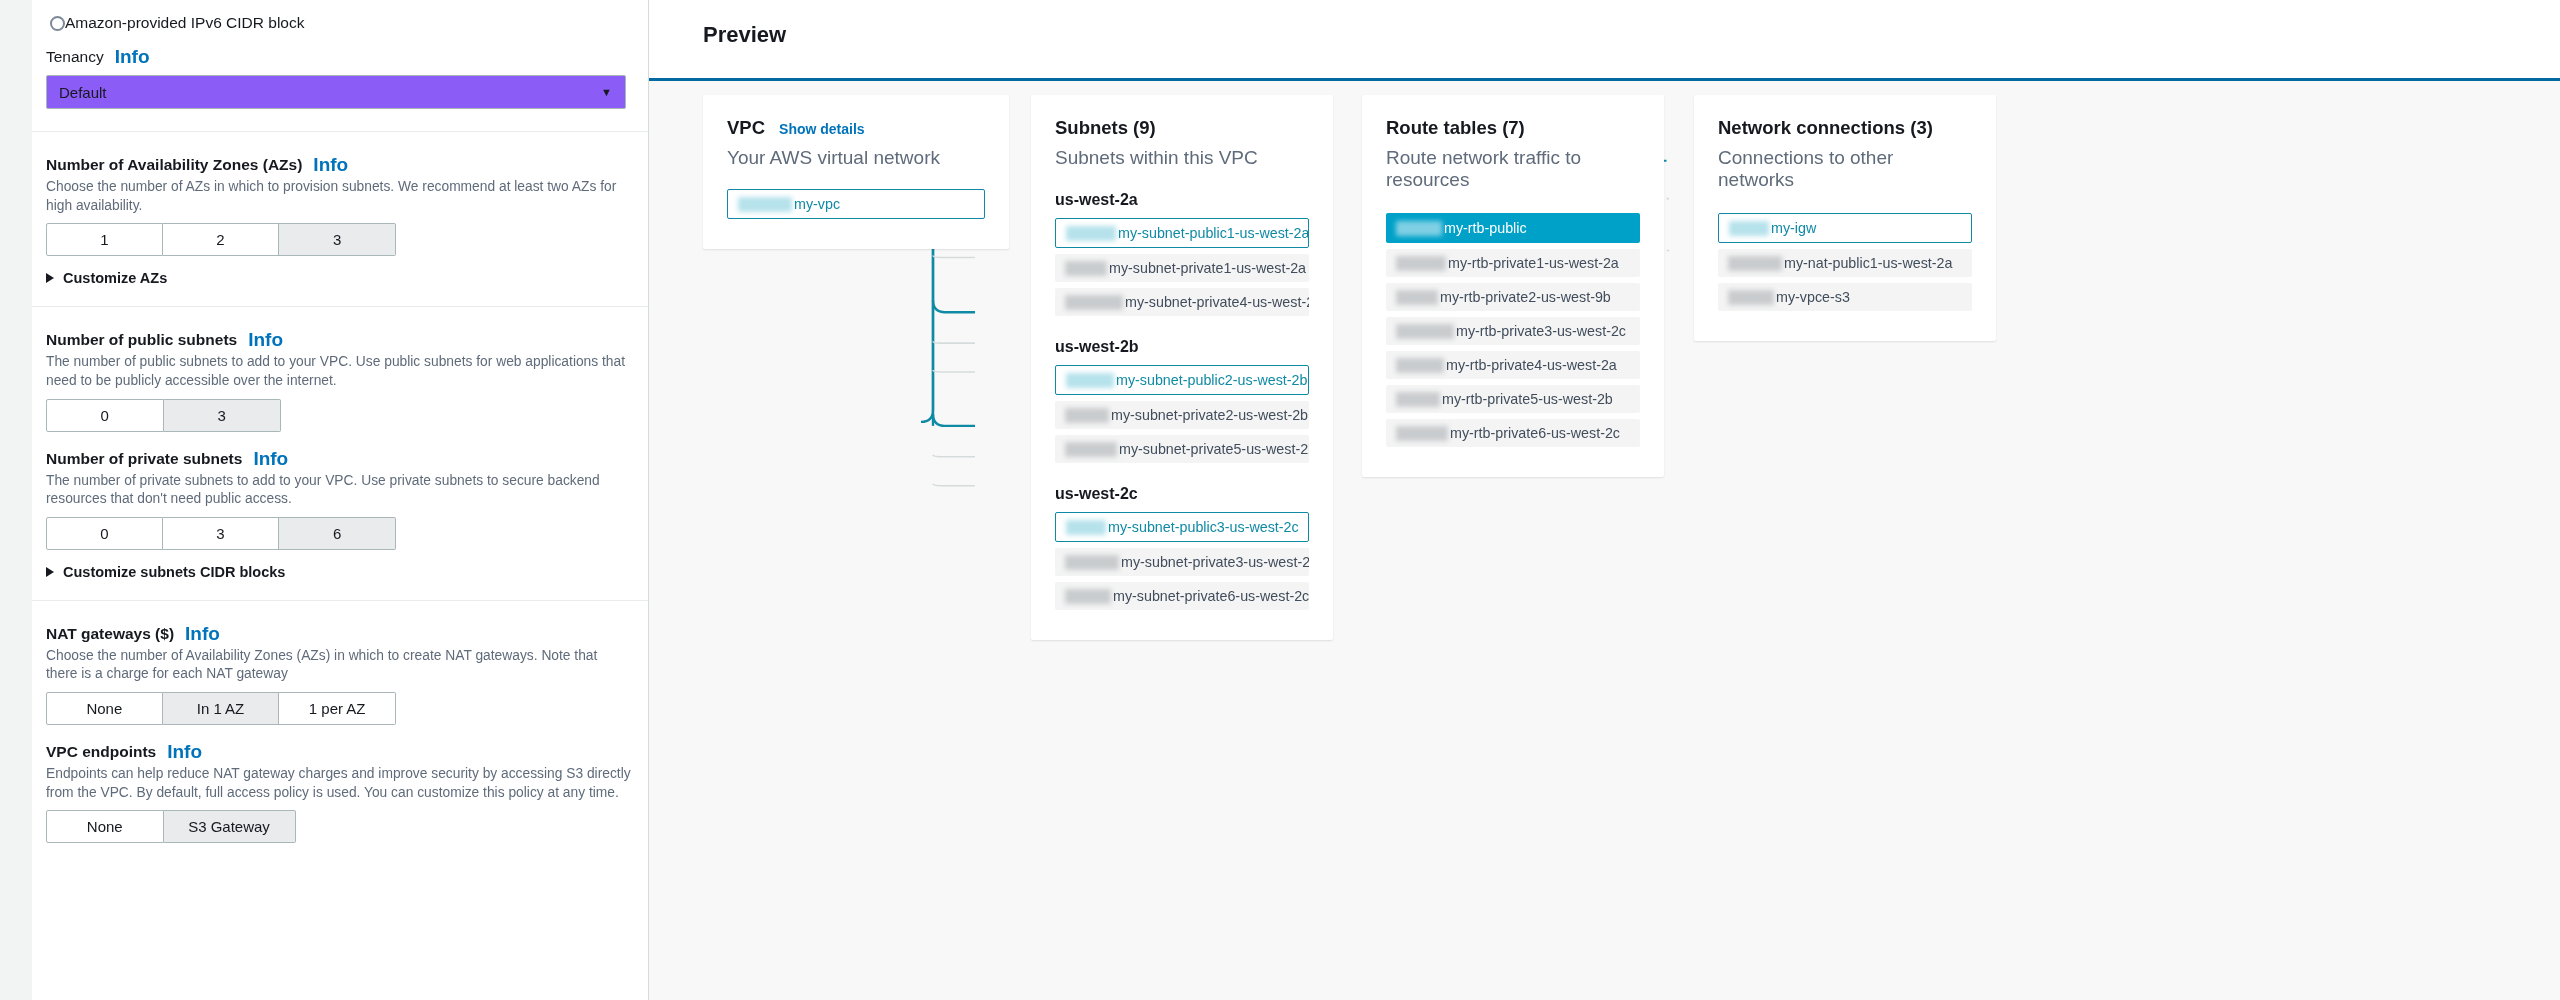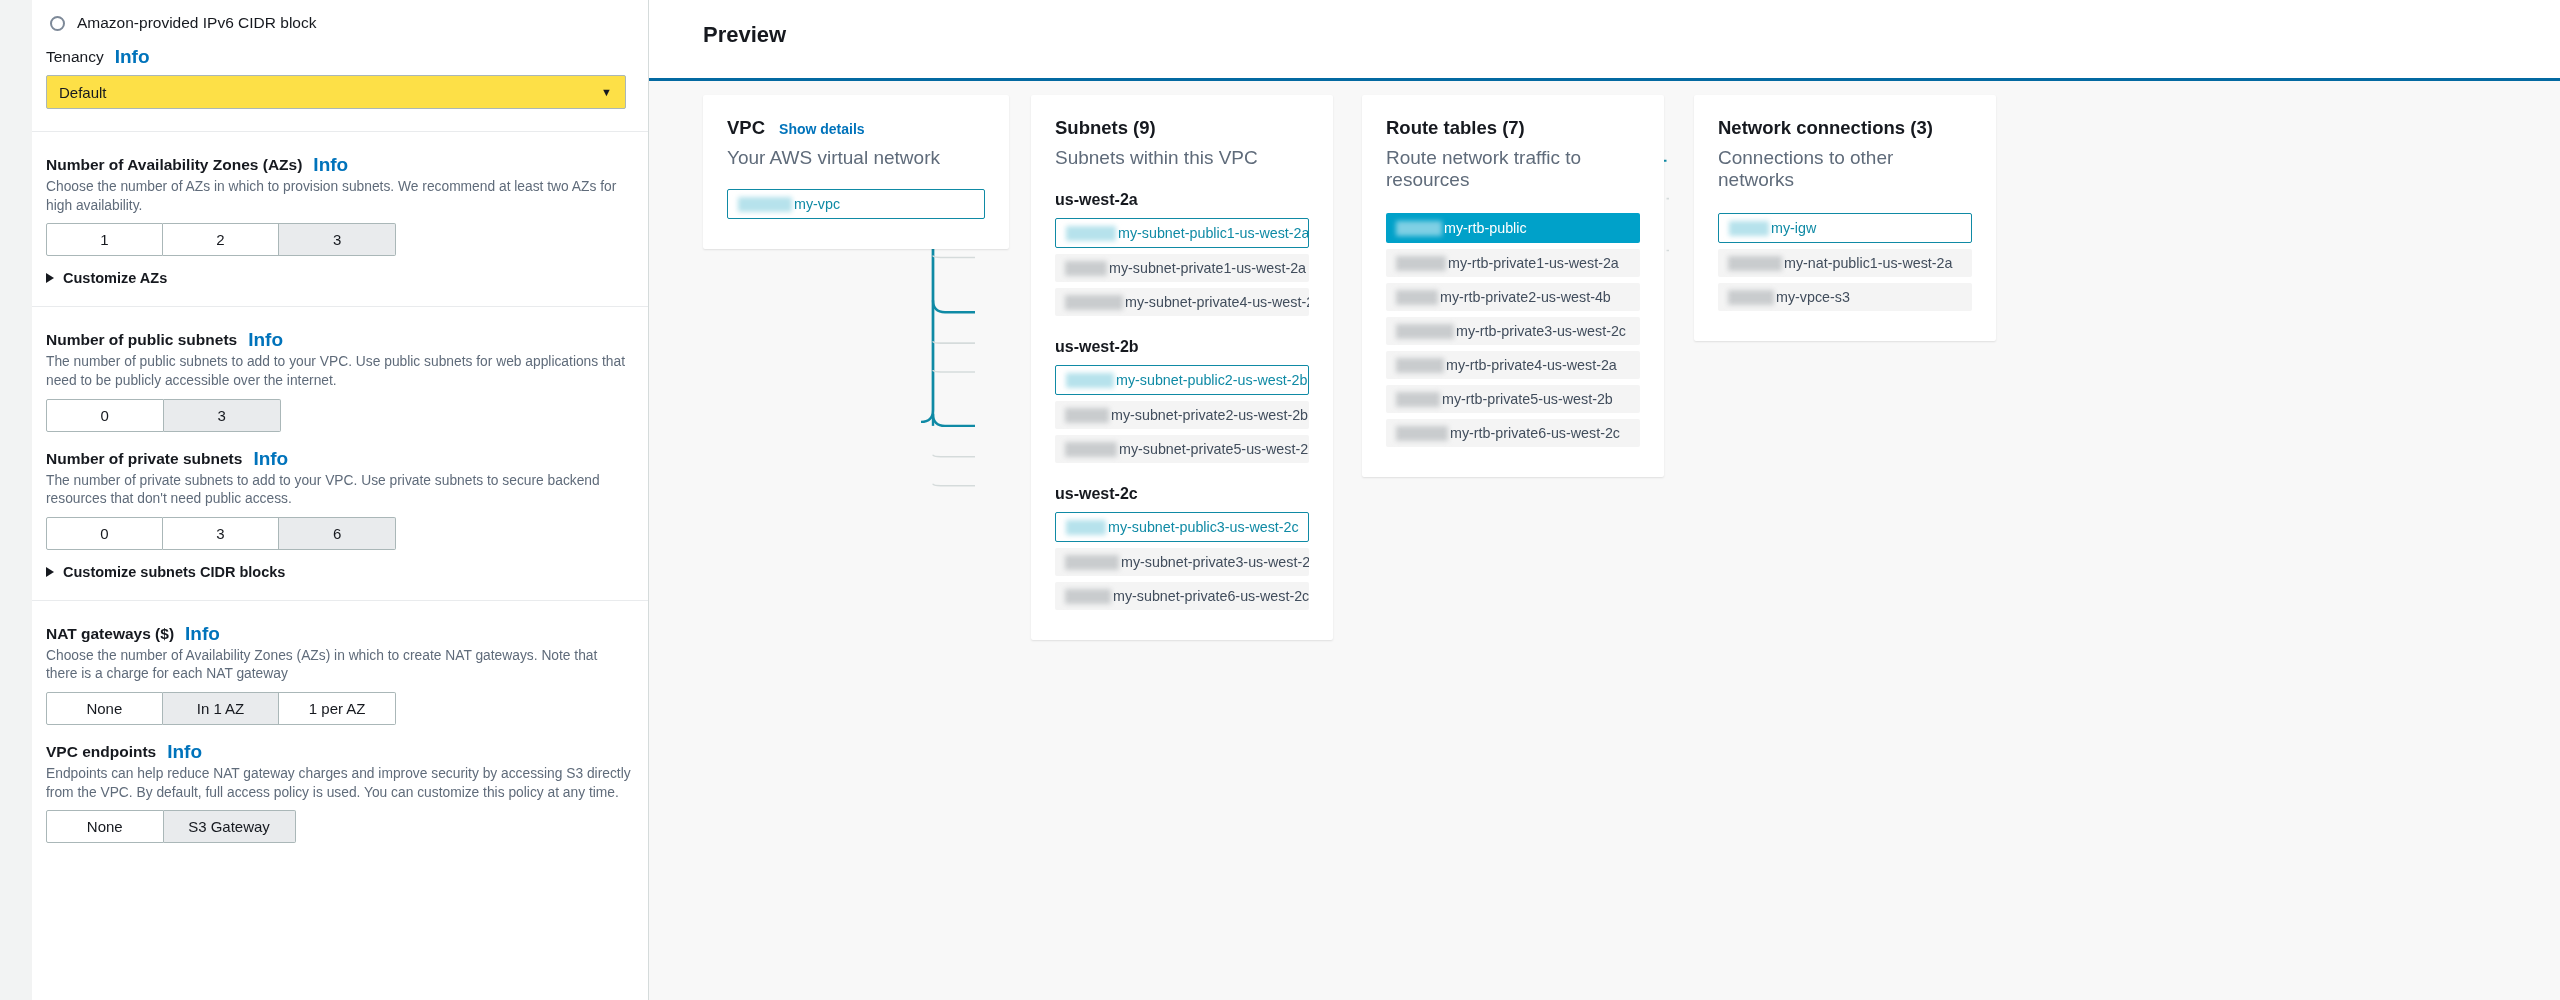--- a/index.html
+++ b/index.html
@@ -18,37 +18,37 @@
     background: #ffffff;
     border-right: 1px solid #d5dbdb;
     flex: 0 0 649px;
   }
   .left-rail { position: absolute; left: 0; top: 0; width: 32px; height: 100%; background: #f2f3f3; }
   .lp-inner { position: absolute; left: 32px; top: 0; right: 0; }
 
   .section { padding: 0 16px 0 14px; }
   .section.bordered { border-top: 1px solid #e9ebed; }
 
-  .radio-row { display: flex; align-items: center; gap: 12px; padding: 0 0 0 4px; height: 34px; }
+  .radio-row { display: flex; align-items: center; padding: 0 0 0 4px; height: 34px; }
   .radio-circle {
     width: 15px; height: 15px; border-radius: 50%;
     border: 2px solid #7d8998; background: #fff; flex: 0 0 15px;
   }
   .radio-label { font-size: 15.5px; color: #16191f; }
 
   .field-label-row { display: flex; align-items: center; gap: 11px; }
   .field-label { font-size: 15.5px; color: #16191f; font-weight: 400; }
   .field-label.bold { font-weight: 700; }
   .info-link { font-size: 19px; color: #0073bb; font-weight: 700; cursor: pointer; }
 
   .select-box {
     margin-top: 7px;
     width: 580px; height: 34px;
     border: 1px solid #aab7b8; border-radius: 2px;
-    background: #fde047;
+    background: #8b5cf6;
     display: flex; align-items: center; justify-content: space-between;
     padding: 0 13px 0 12px;
     font-size: 15px; color: #16191f;
   }
   .caret { font-size: 11px; color: #16191f; line-height: 1; }
 
   .helper {
     font-size: 13.8px; color: #5f6b7a; line-height: 1.35;
     margin-top: 2px; max-width: 588px;
   }
@@ -381,21 +381,21 @@
             <div class="res filled">
               <span class="blur" style="width: 46px;"></span>
               <span class="txt">my-rtb-public</span>
             </div>
             <div class="res plain">
               <span class="blur" style="width: 50px;"></span>
               <span class="txt">my-rtb-private1-us-west-2a</span>
             </div>
             <div class="res plain">
               <span class="blur" style="width: 42px;"></span>
-              <span class="txt">my-rtb-private2-us-west-4b</span>
+              <span class="txt">my-rtb-private2-us-west-9b</span>
             </div>
             <div class="res plain">
               <span class="blur" style="width: 58px;"></span>
               <span class="txt">my-rtb-private3-us-west-2c</span>
             </div>
             <div class="res plain">
               <span class="blur" style="width: 48px;"></span>
               <span class="txt">my-rtb-private4-us-west-2a</span>
             </div>
             <div class="res plain">

